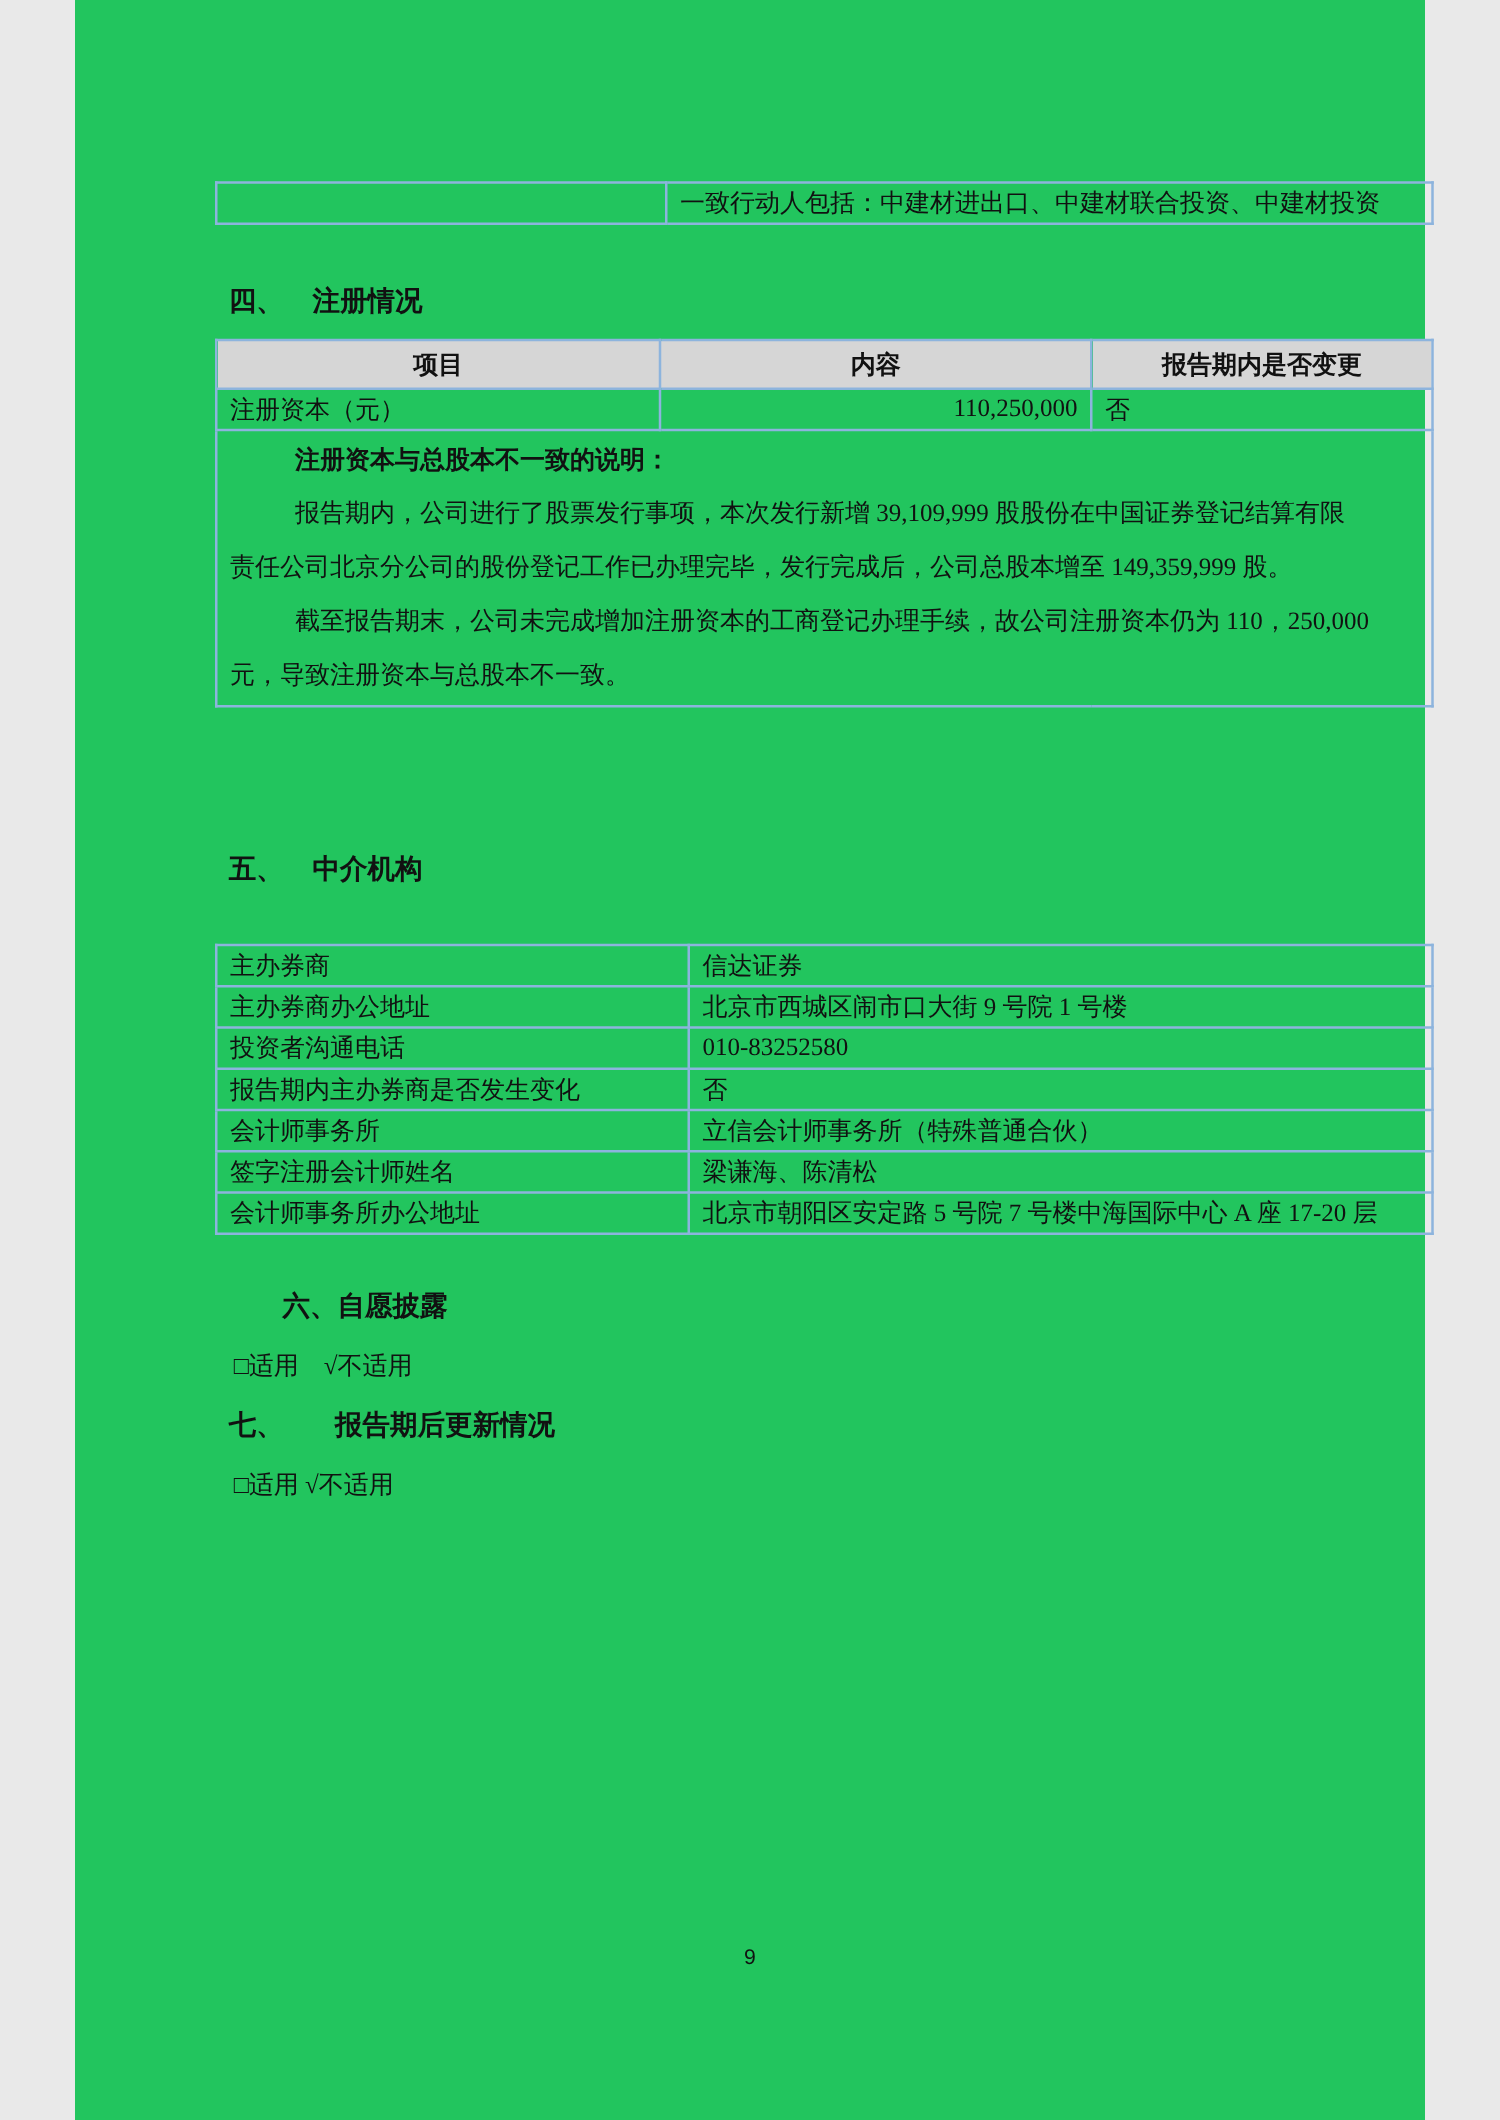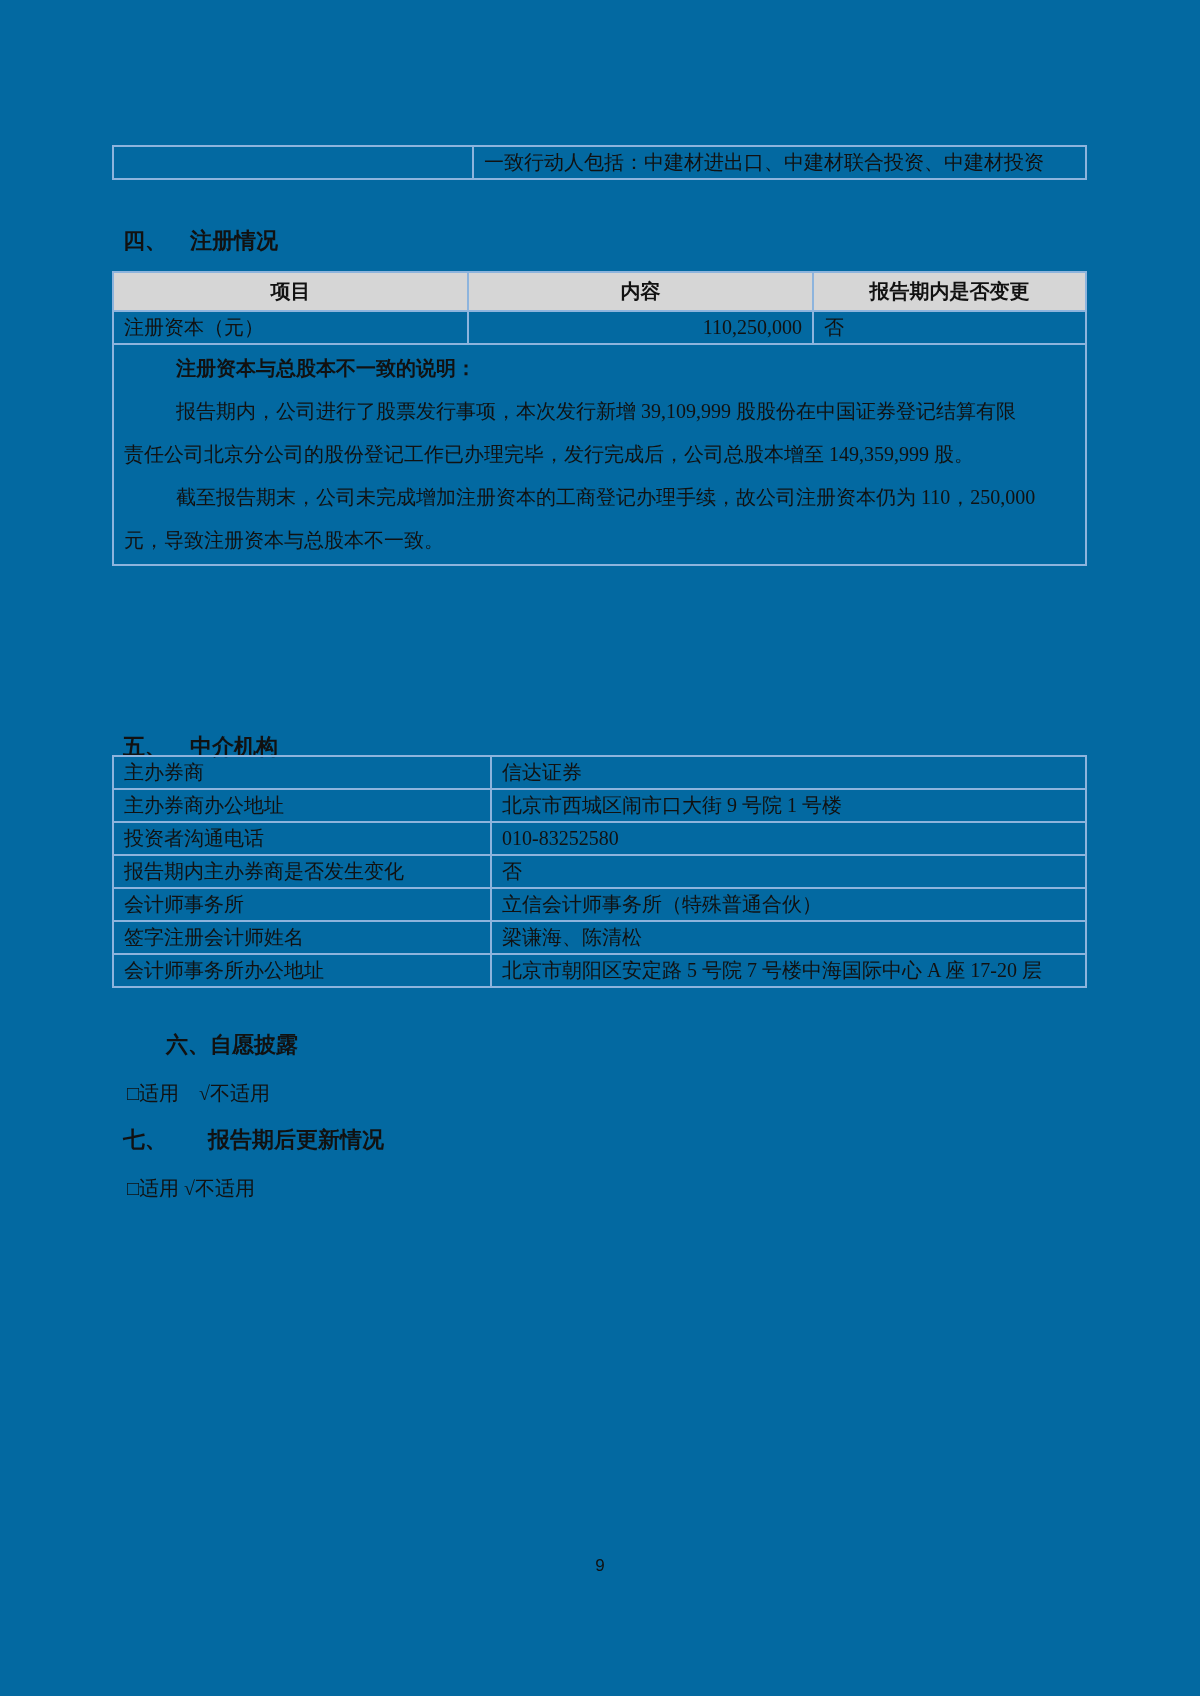--- a/index.html
+++ b/index.html
@@ -1,19 +1,19 @@
 <!DOCTYPE html>
 <html><head>
 <meta charset="utf-8">
 <style>
   html,body{margin:0;padding:0;background:#e9e9e9;}
   .page{
     position:relative;
-    width:1200px;height:1696px;
-    background:#0369a1;
+    width:1080px;height:1696px;
+    background:#22c55e;
     margin:0 auto;
     font-family:"Liberation Serif","DejaVu Serif",serif;
     color:#111;
     --tbl-border:#8db4dd;
     --hdr-bg:#d6d6d6;
   }
   table.doc{
     border-collapse:collapse;
     table-layout:fixed;
     width:973px;
@@ -32,21 +32,21 @@
   .col-co-2{width:613px;}
   
   .sec-heading{
     position:absolute;left:123px;
     font-family:"Liberation Sans","DejaVu Sans",sans-serif;
     font-weight:bold;font-size:22px;line-height:24px;
     white-space:nowrap;
   }
   .sec-num{display:inline-block;}
   .h4{top:229px;} .h4 .sec-num{width:67px;}
-  .h5{top:735px;} .h5 .sec-num{width:67px;}
+  .h5{top:685px;font-family:Liberation Mono, monospace;} .h5 .sec-num{width:67px;}
   .h6{top:1033px;text-align:right;} .h6 .sec-num{width:87px;}
   .h7{top:1128px;} .h7 .sec-num{width:85px;}
   
   .t4-wrap{position:absolute;top:271px;left:112px;}
   .col-t4-1{width:355px;}
   .col-t4-2{width:345px;}
   .col-t4-3{width:273px;}
   .t4-wrap th{
     background:var(--hdr-bg);
     font-weight:bold;text-align:center;height:33px;

